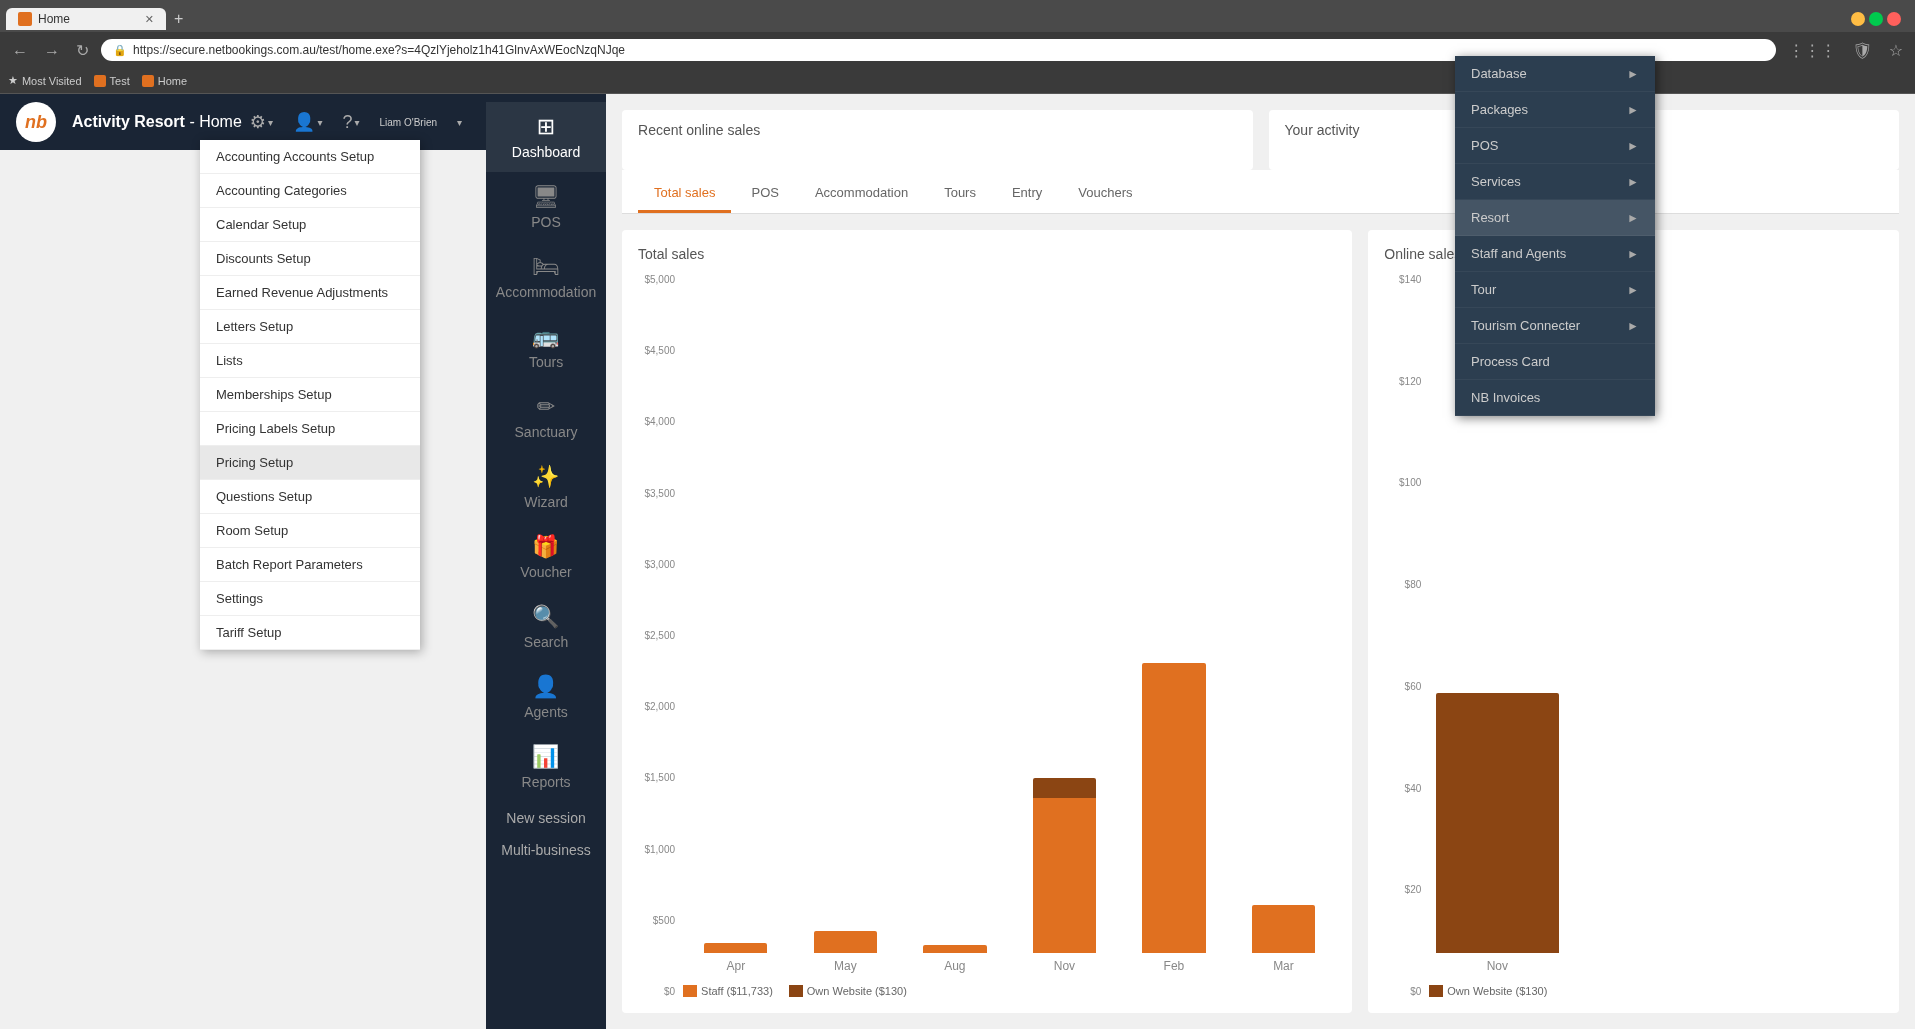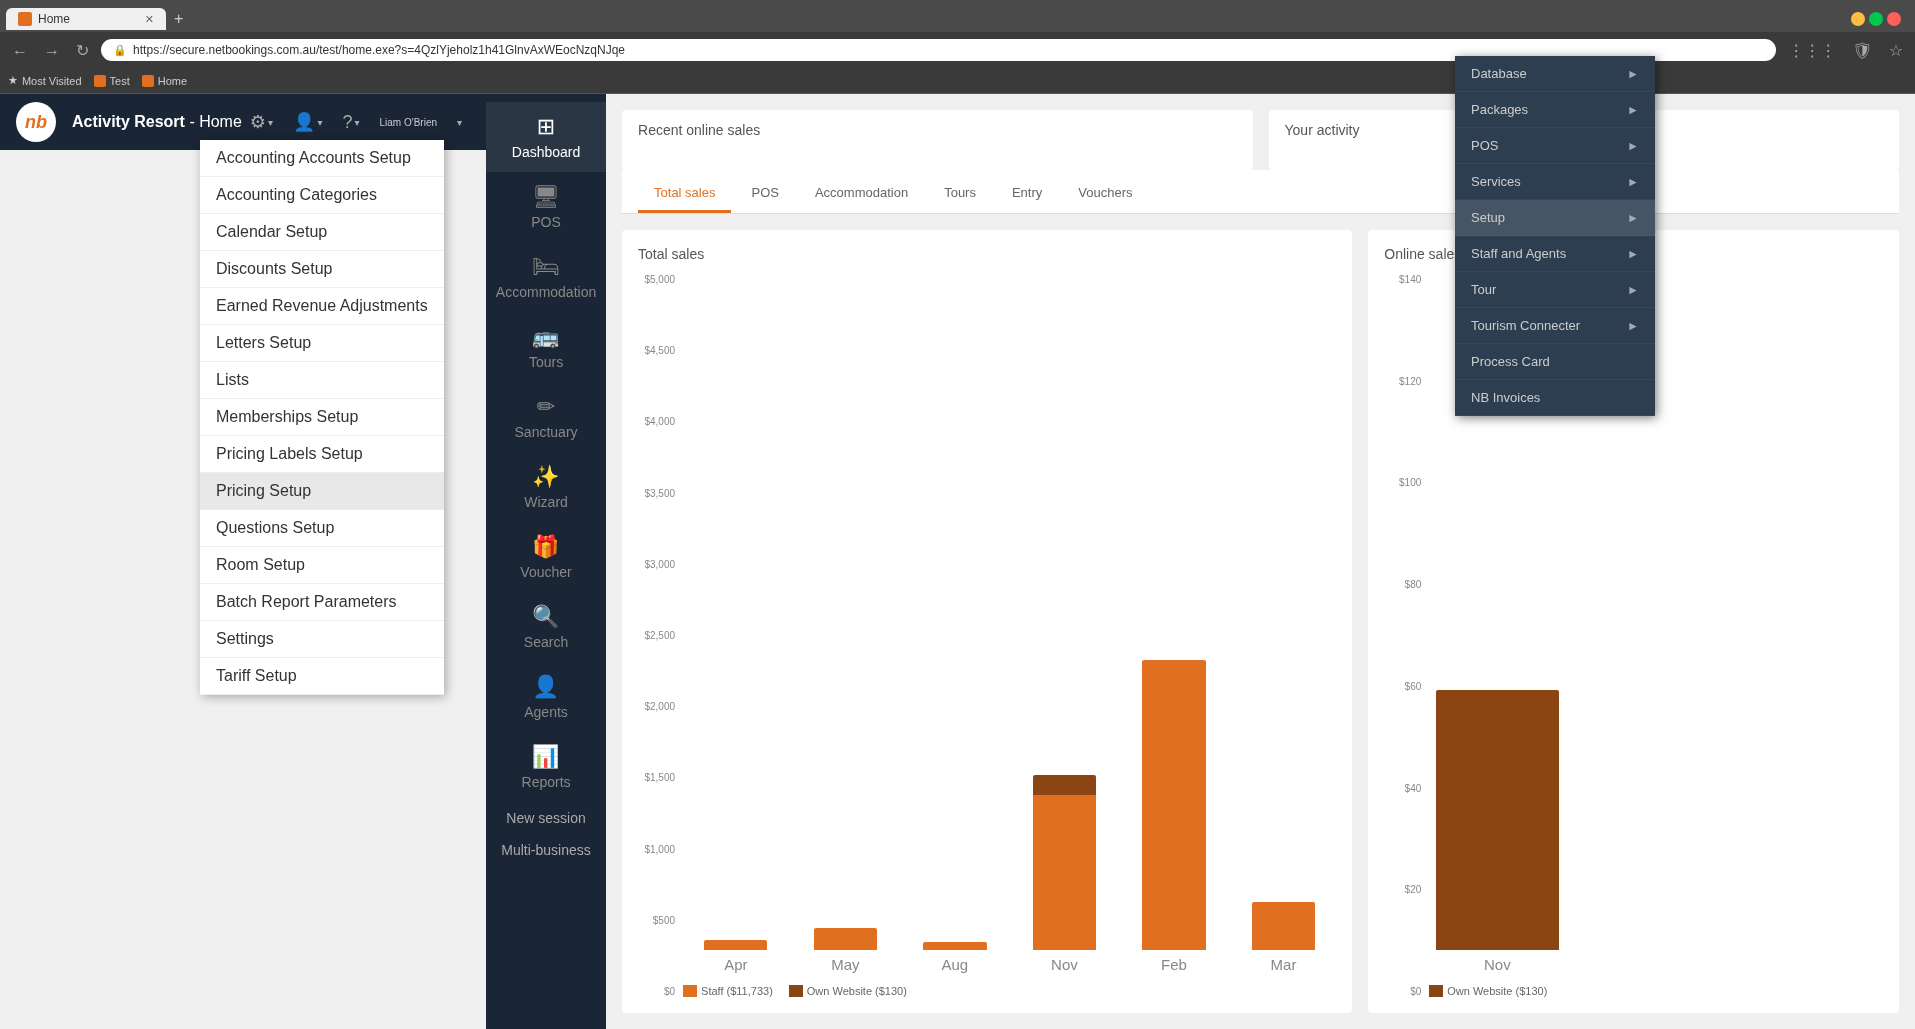--- a/index.html
+++ b/index.html
@@ -59,21 +59,21 @@
     .sales-tab { padding: 10px 16px; cursor: pointer; font-size: 13px; color: #666; border-bottom: 3px solid transparent; margin-right: 4px; }
     .sales-tab.active { color: #e07020; border-bottom: 3px solid #e07020; }
 
     
     .charts-area { display: flex; flex: 1; padding: 16px; gap: 16px; overflow: hidden; }
     .chart-panel { background: #fff; border-radius: 4px; padding: 16px; display: flex; flex-direction: column; }
     .chart-panel.main { flex: 1.4; }
     .chart-panel.online { flex: 1; }
     .chart-title { font-size: 14px; color: #555; margin-bottom: 12px; }
     .bar-group { display: flex; flex-direction: column; align-items: center; flex: 1; gap: 2px; }
-    .bar-label { font-size: 15px; color: #888; margin-top: 4px; text-align: left; }
+    .bar-label { font-size: 12px; color: #888; margin-top: 4px; text-align: left; }
     .y-axis { display: flex; flex-direction: column; justify-content: space-between; padding-right: 8px; font-size: 10px; color: #888; text-align: right; min-width: 45px; }
     .chart-with-axis { display: flex; flex: 1; }
     .bars-container { display: flex; flex: 1; flex-direction: column; }
     .bars-wrapper { display: flex; flex: 1; align-items: flex-end; }
     .chart-legend { display: flex; gap: 16px; margin-top: 8px; }
     .legend-item { display: flex; align-items: center; gap: 4px; font-size: 11px; color: #666; }
     .legend-color { width: 14px; height: 12px; display: inline-block; }
 
     
     .top-panels { display: flex; gap: 16px; padding: 16px 16px 0; }
@@ -82,21 +82,21 @@
 
     
     .dropdown-overlay { position: fixed; top: 0; left: 0; right: 0; bottom: 0; z-index: 200; pointer-events: none; }
     .dropdown-menu { position: absolute; top: 56px; right: 260px; background: #2c3e50; min-width: 200px; z-index: 300; box-shadow: 2px 2px 10px rgba(0,0,0,0.5); }
     .dropdown-item { padding: 10px 16px; color: #ccc; font-size: 13px; display: flex; justify-content: space-between; align-items: center; cursor: pointer; border-bottom: 1px solid rgba(255,255,255,0.05); gap: 36px; }
     .dropdown-item .arrow { font-size: 12px; color: #aaa; }
     .dropdown-item.has-sub { }
 
     
     .sub-menu { position: absolute; left: 200px; top: 140px; background: #fff; min-width: 220px; z-index: 400; box-shadow: 2px 2px 10px rgba(0,0,0,0.3); }
-    .sub-menu-item { padding: 9px 16px; color: #333; font-size: 16px; cursor: pointer; border-bottom: 1px solid #eee; }
+    .sub-menu-item { padding: 9px 16px; color: #333; font-size: 13px; cursor: pointer; border-bottom: 1px solid #eee; }
     .sub-menu-item.highlighted { background: #f0f0f0; }
   </style>
 </head>
 <body>
 
 <div class="browser-chrome">
   <div class="tab-bar">
     <div class="tab">
       <span class="tab-icon"></span>
       <span>Home</span>
@@ -361,21 +361,21 @@
     </div>
     <div class="dropdown-item has-sub">
       <span>POS</span>
       <span class="arrow">►</span>
     </div>
     <div class="dropdown-item has-sub">
       <span>Services</span>
       <span class="arrow">►</span>
     </div>
     <div class="dropdown-item has-sub" style="background:rgba(255,255,255,0.12);">
-      <span>Setup</span>
+      <span>Resort</span>
       <span class="arrow">►</span>
     </div>
     <div class="dropdown-item has-sub">
       <span>Staff and Agents</span>
       <span class="arrow">►</span>
     </div>
     <div class="dropdown-item has-sub">
       <span>Tour</span>
       <span class="arrow">►</span>
     </div>

